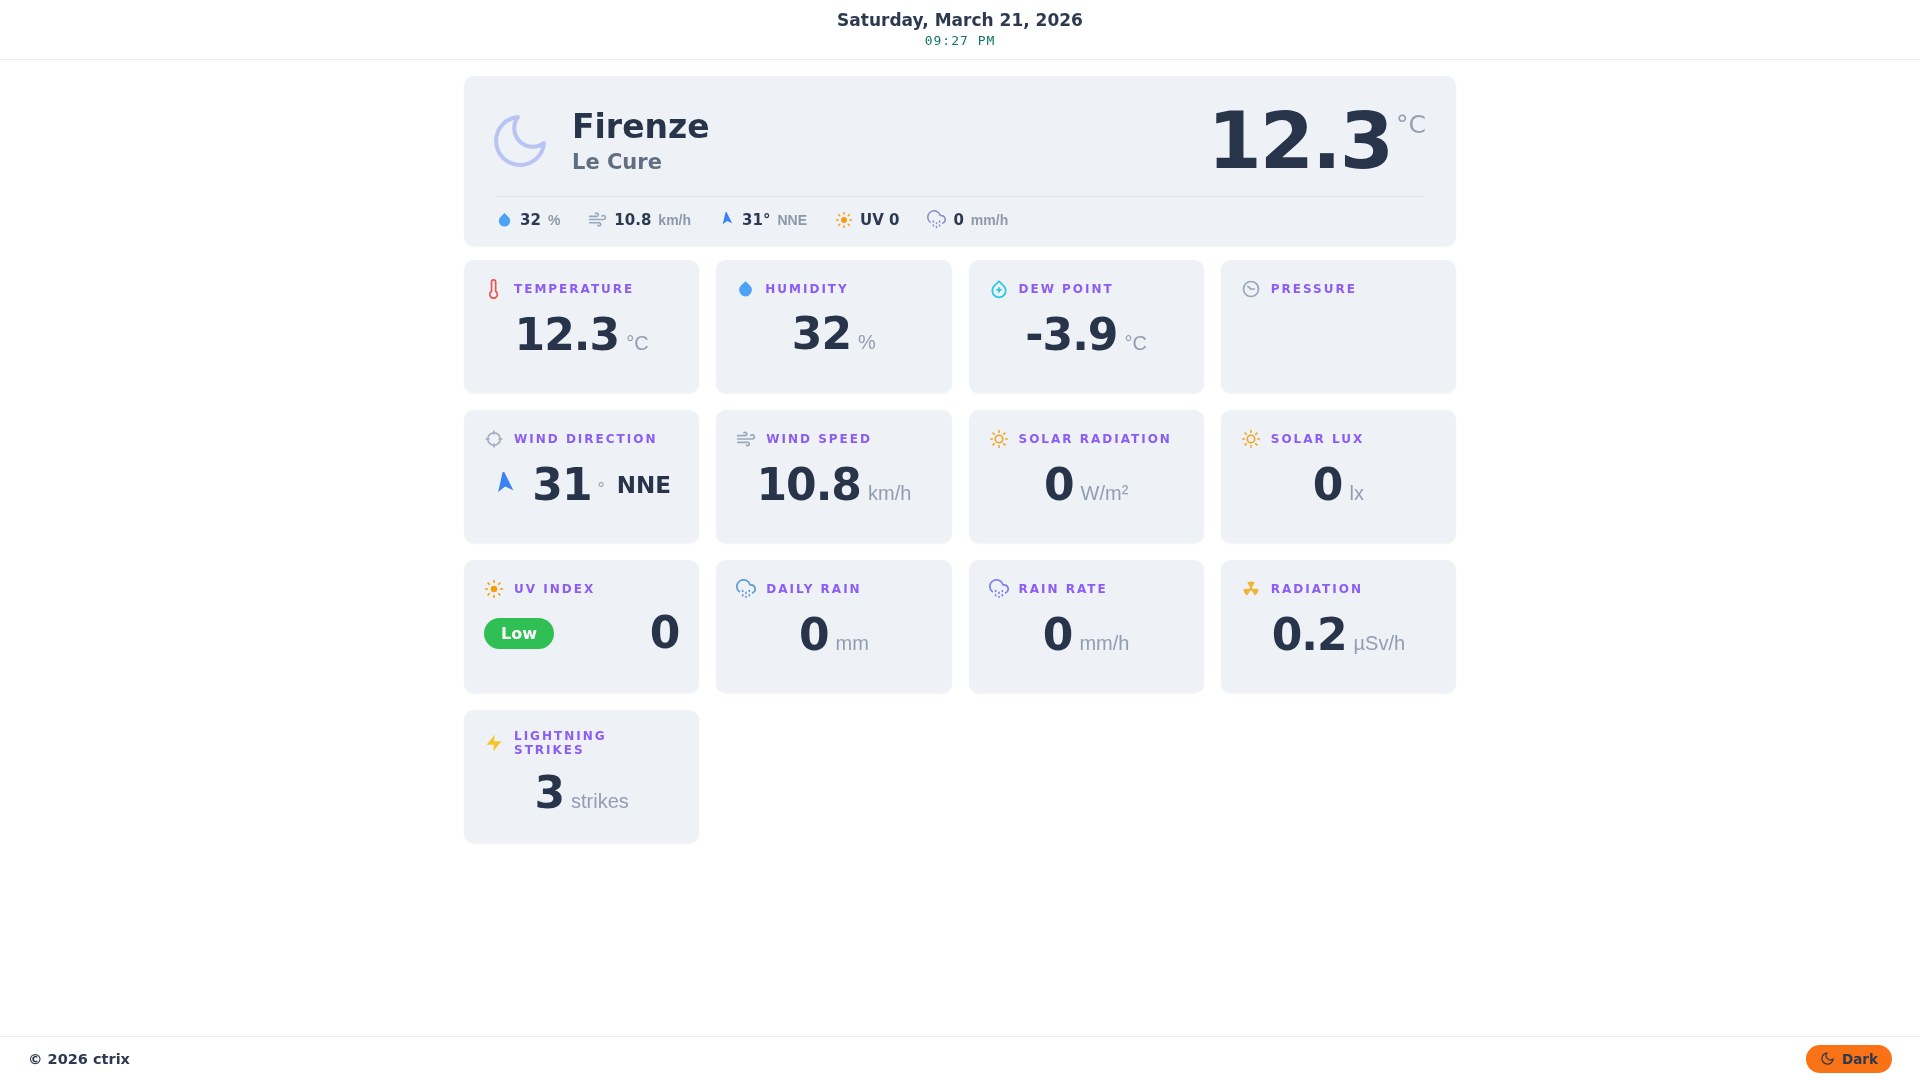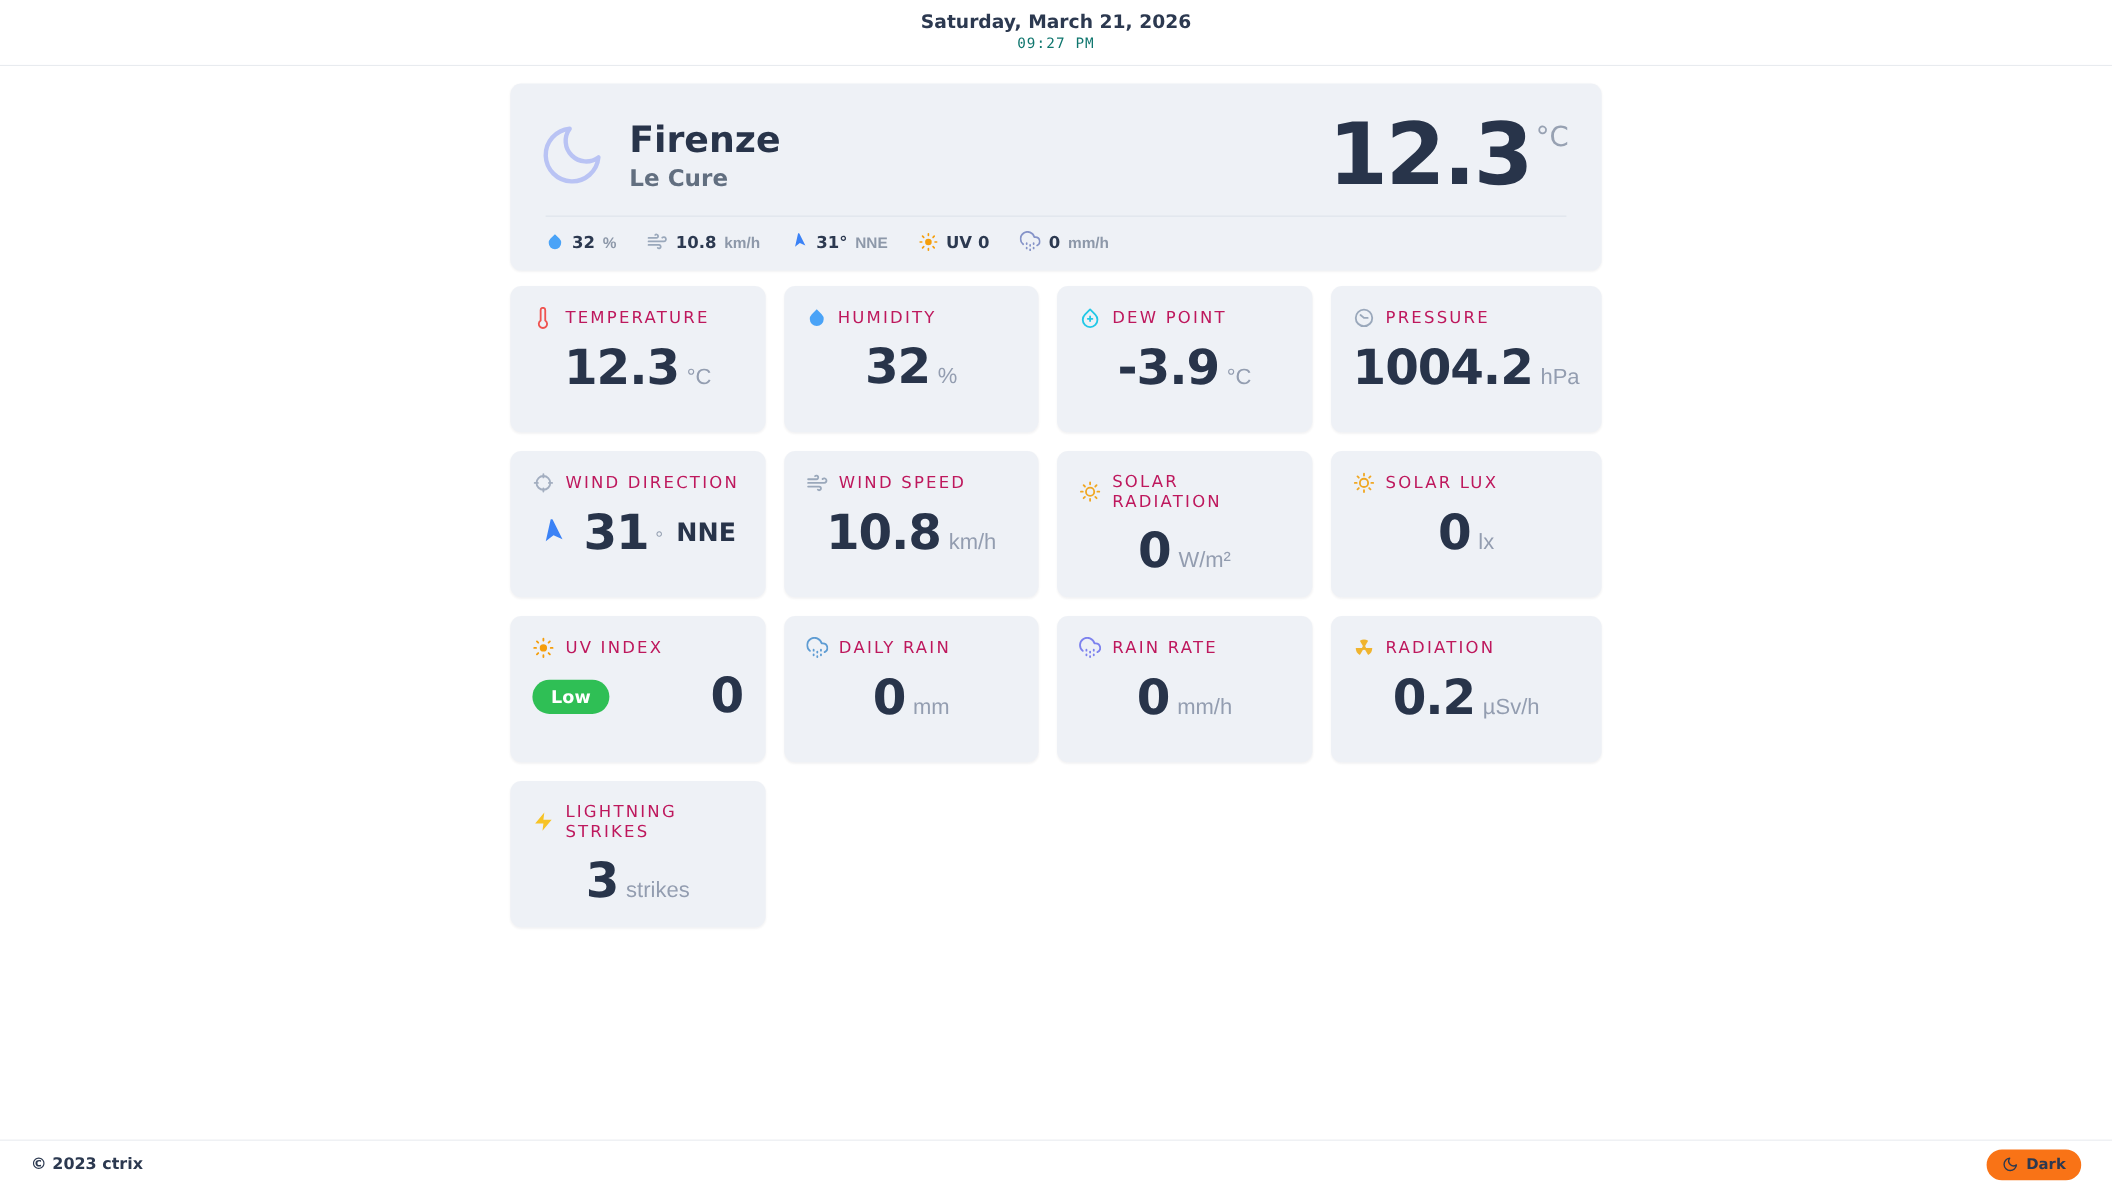--- a/index.html
+++ b/index.html
@@ -59,21 +59,21 @@
     font-family:"DejaVu Sans", sans-serif;
     font-weight:bold; font-size:15px; color:#2c3950;
   }
   .stat .su { font-weight:bold; font-size:14px; color:#8d98a9; }
   
   .grid { display:grid; grid-template-columns:repeat(4,1fr); gap:17px; }
   .card { min-height:133px; padding:19px 20px; }
   .label-row { display:flex; align-items:center; gap:10px; }
   .label {
     font-family:"DejaVu Sans", sans-serif;
-    font-weight:normal; font-size:15px; letter-spacing:2px; color:#be185d;
+    font-weight:bold; font-size:12px; letter-spacing:2px; color:#8b5cf6;
   }
   .value-row {
     display:flex; align-items:baseline; justify-content:center;
     gap:7px; margin-top:14px; white-space:nowrap;
   }
   .value {
     font-family:"DejaVu Sans", sans-serif;
     font-weight:bold; font-size:44px; color:#28344a; letter-spacing:-1px; line-height:1;
   }
   .unit { font-size:20px; color:#939db0; }
@@ -239,24 +239,20 @@
       <section class="panel card">
         <div class="label-row">
           <span>
             <svg width="20" height="20" viewBox="0 0 24 24" fill="none" stroke="#9aa8bb" stroke-width="2" stroke-linecap="round">
               <circle cx="12" cy="12" r="9"></circle>
               <path d="M12 12L8.2 8.8M12 12h4"></path>
             </svg>
           </span>
           <span class="label">PRESSURE</span>
         </div>
-        <div class="value-row">
-          <span class="value">1004.2</span>
-          <span class="unit">hPa</span>
-        </div>
       </section>
 
       <section class="panel card">
         <div class="label-row">
           <span>
             <svg width="20" height="20" viewBox="0 0 24 24" fill="none" stroke="#a3aec0" stroke-width="2" stroke-linecap="round">
               <circle cx="12" cy="12" r="7.5"></circle>
               <path d="M12 2.5v3.5M12 18v3.5M2.5 12H6M18 12h3.5"></path>
             </svg>
           </span>
@@ -400,21 +396,21 @@
           <span class="value">3</span>
           <span class="unit">strikes</span>
         </div>
       </section>
 
     </div>
   </div>
 </main>
 
 <footer class="app-footer">
-  <span class="copyright">© 2023 ctrix</span>
+  <span class="copyright">© 2026 ctrix</span>
   <button class="theme-btn">
     <span>
       <svg width="15" height="15" viewBox="0 0 24 24" fill="none" stroke="#2c3950" stroke-width="2" stroke-linecap="round" stroke-linejoin="round">
         <path d="M21 12.79A9 9 0 1 1 11.21 3 7 7 0 0 0 21 12.79z"></path>
       </svg>
     </span>
     <span>Dark</span>
   </button>
 </footer>
 

